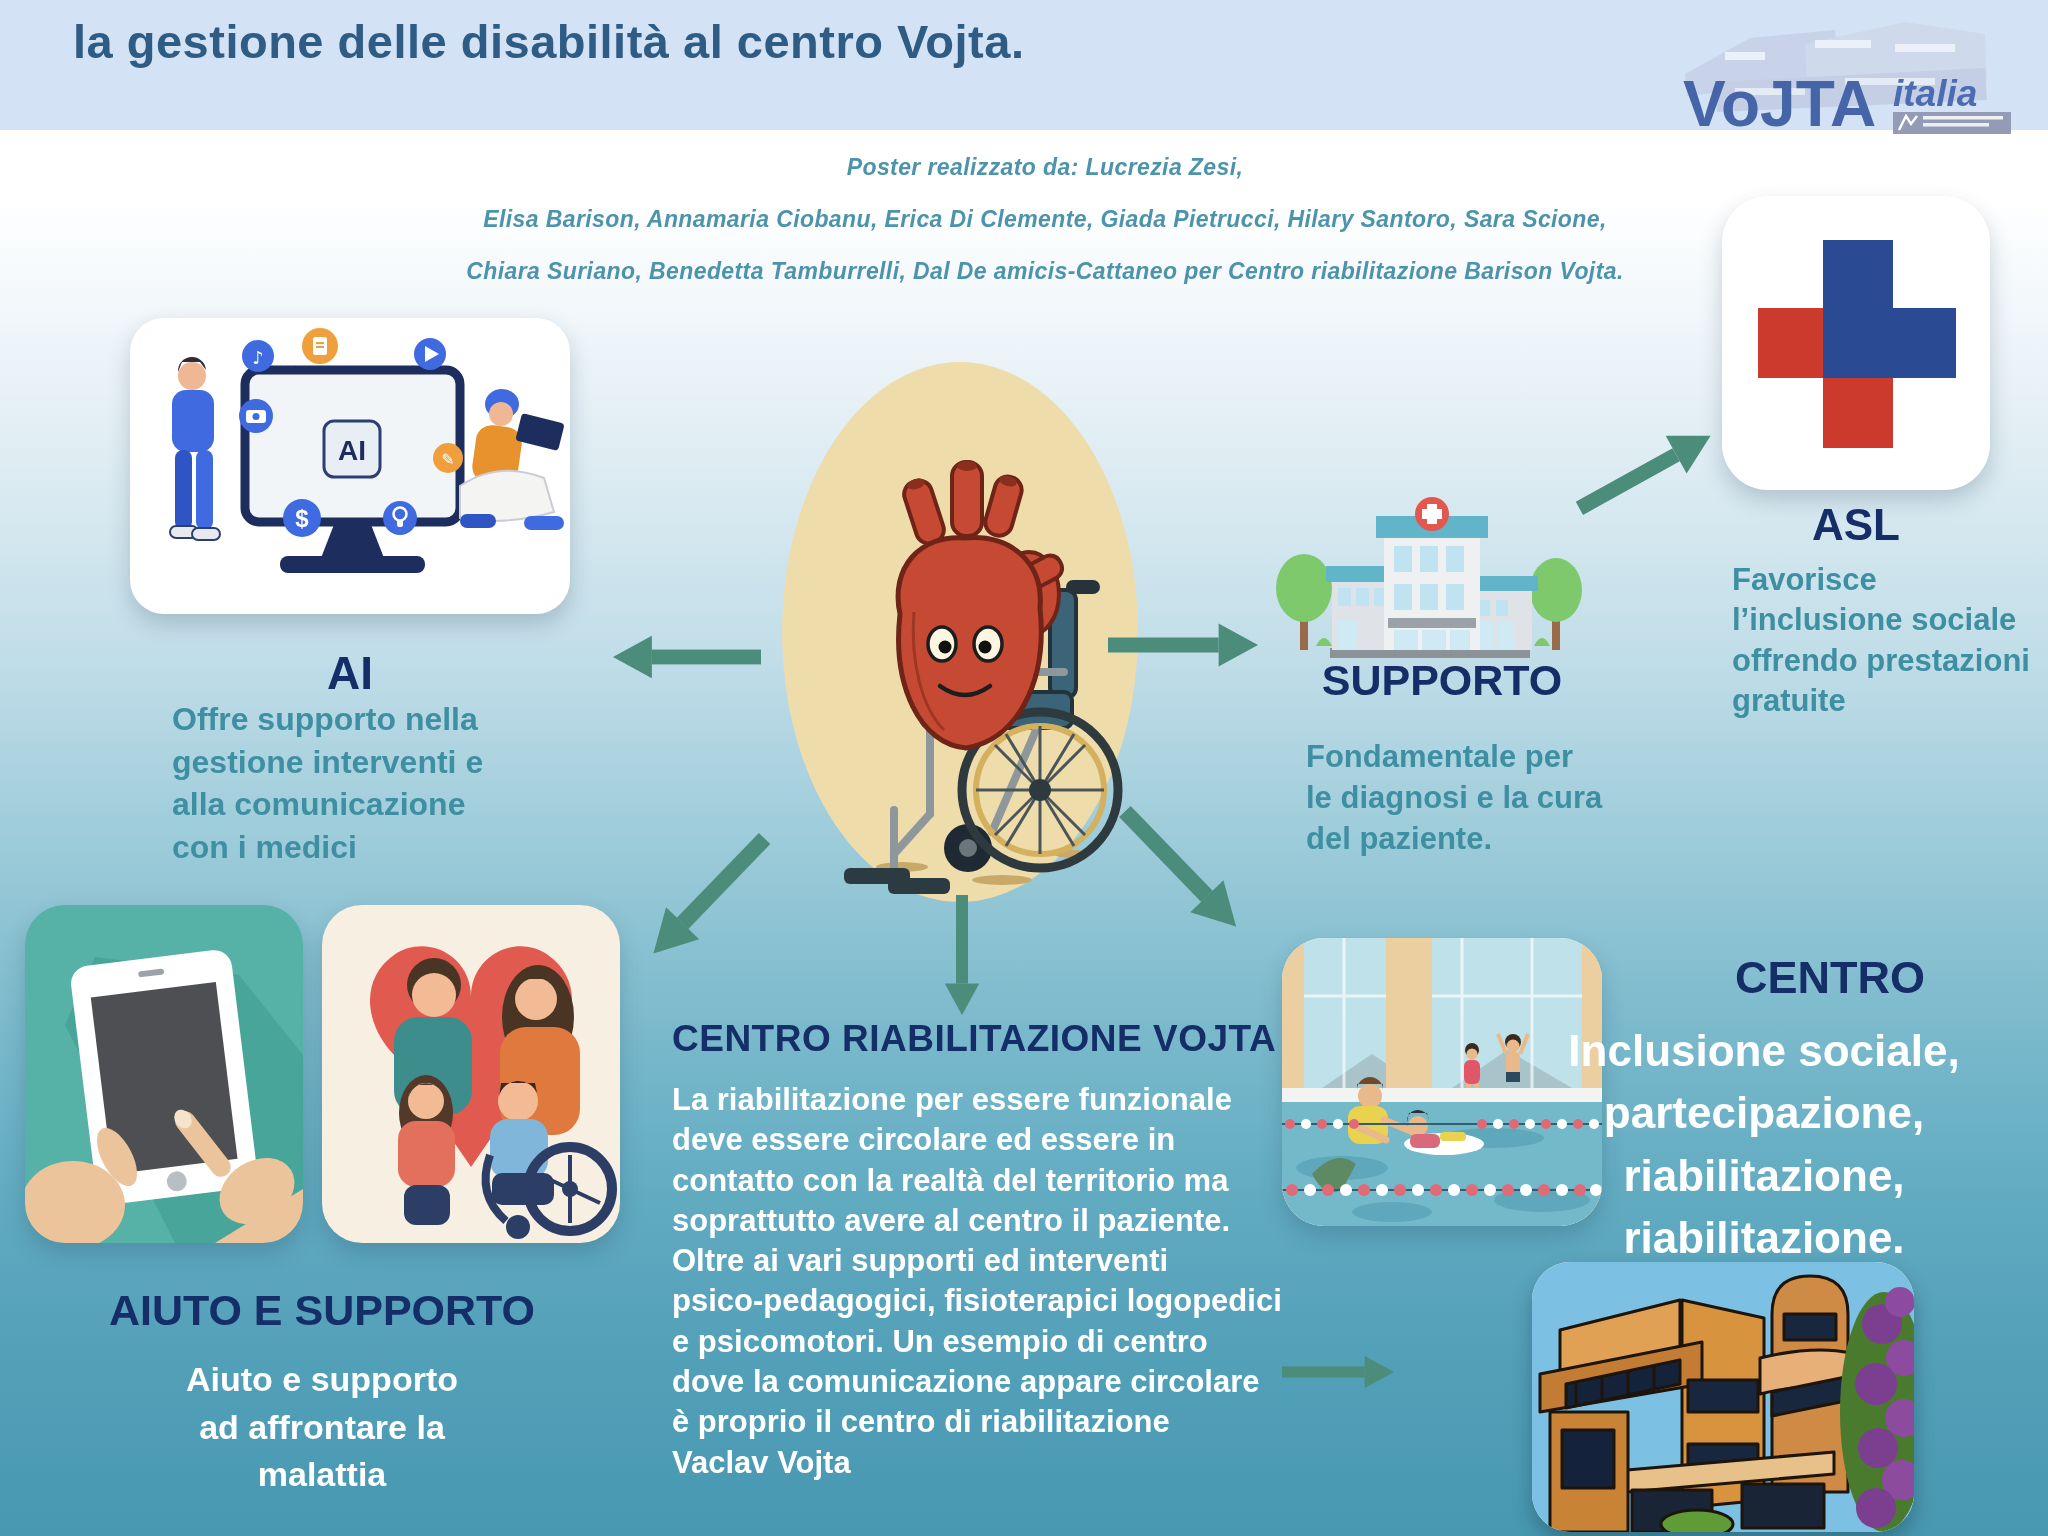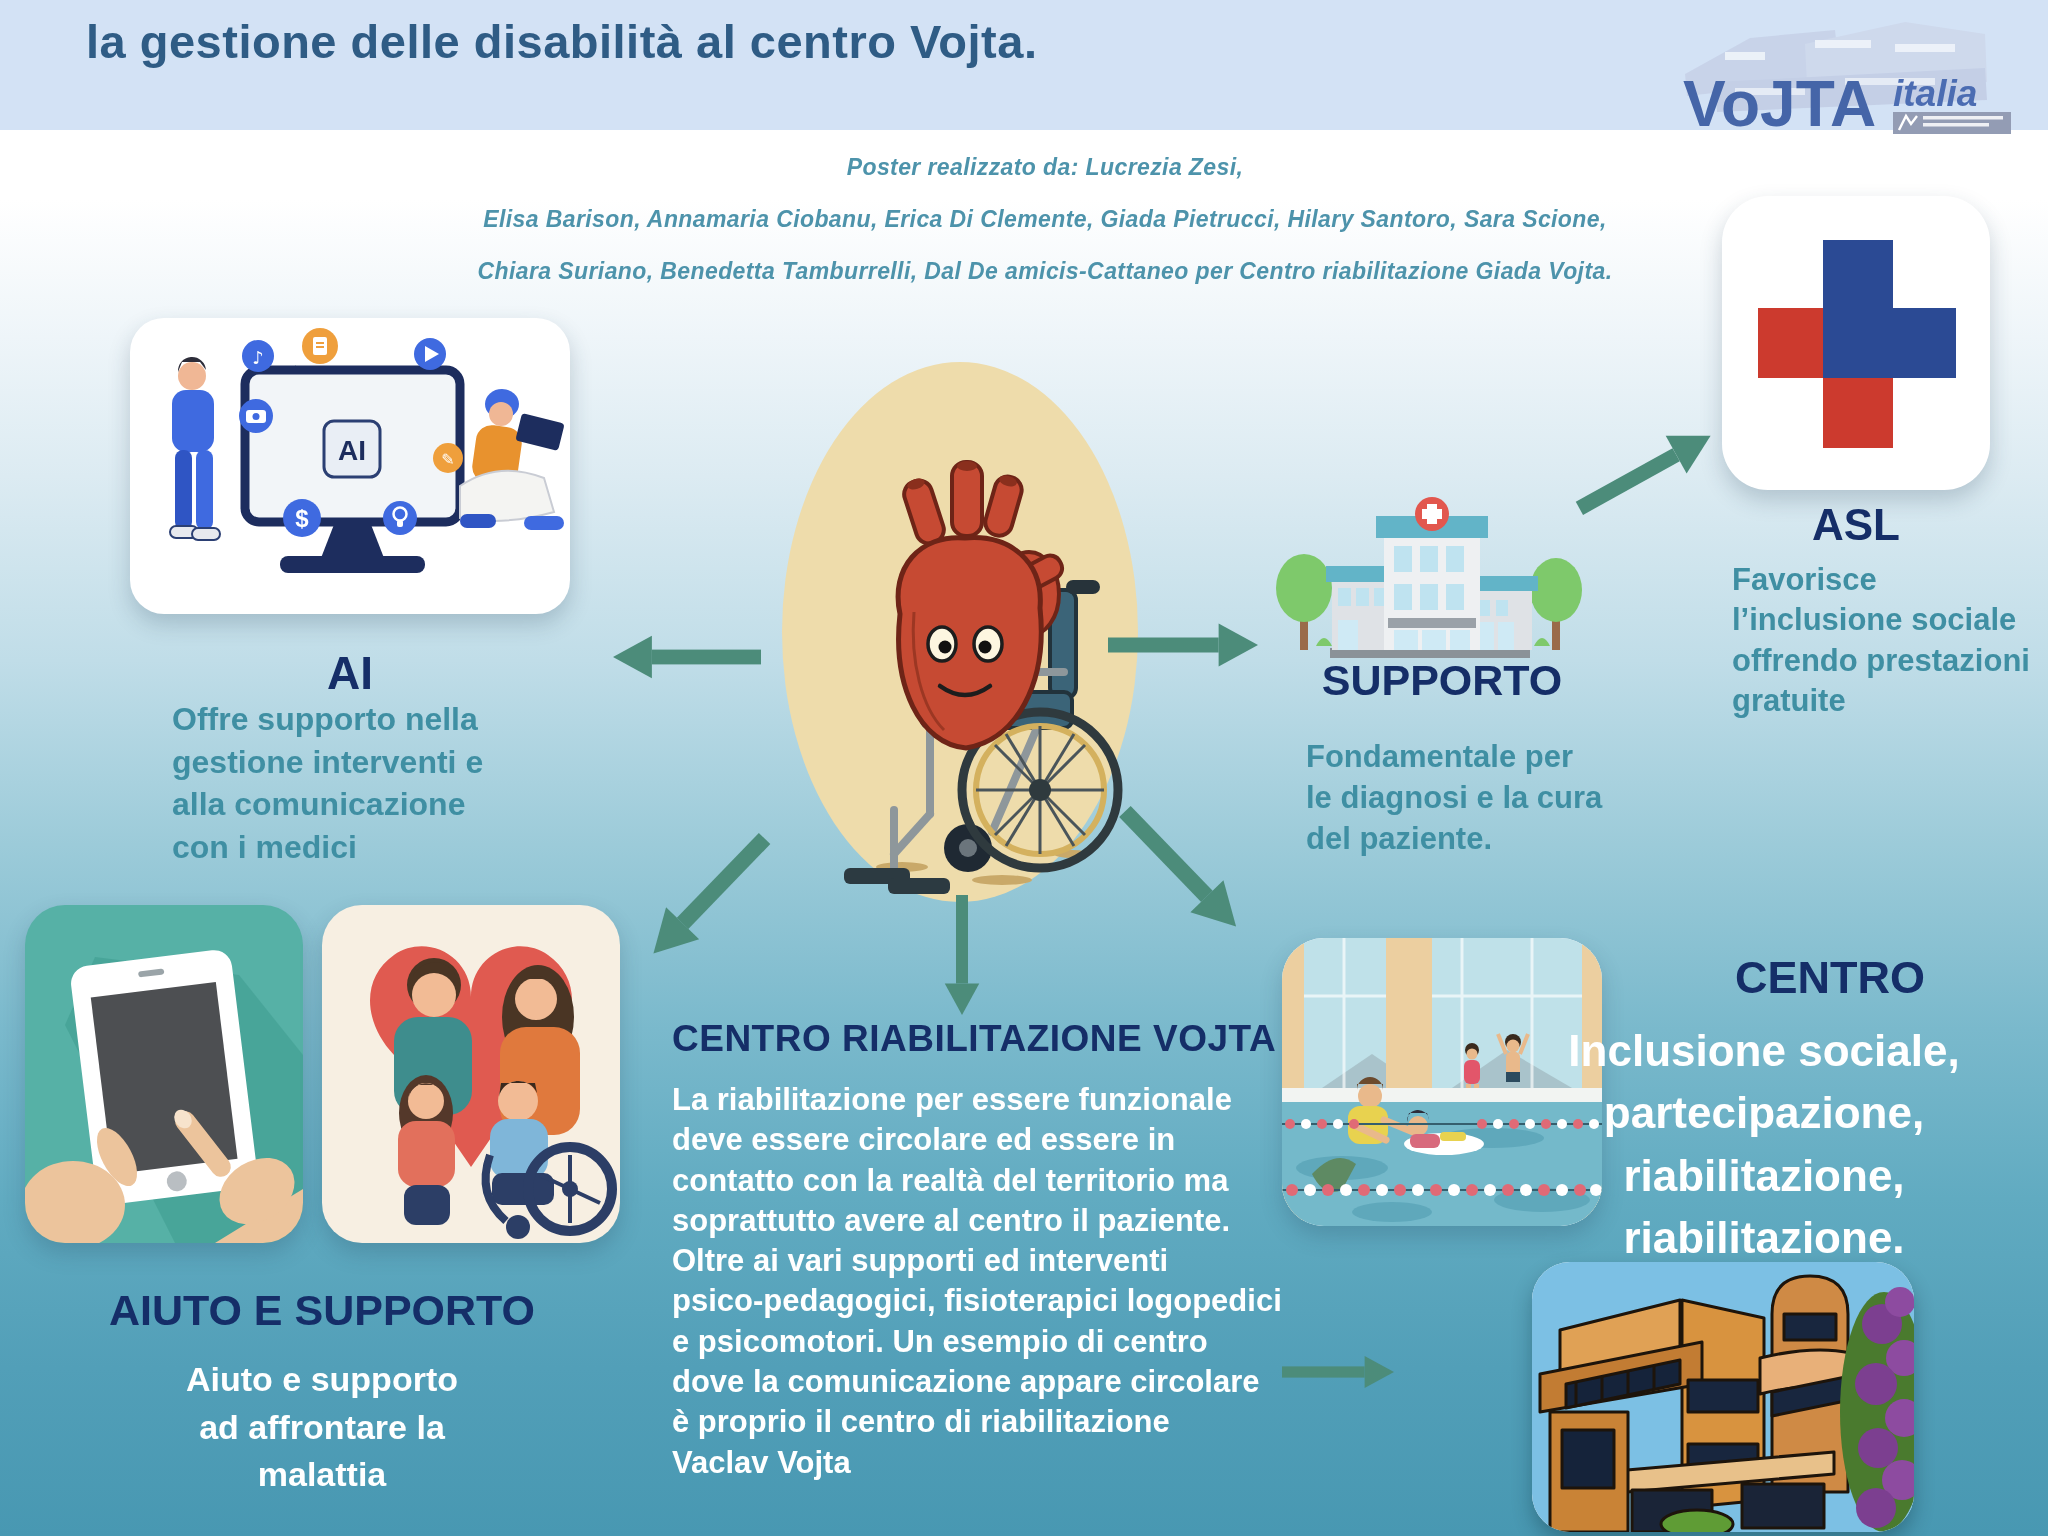--- a/index.html
+++ b/index.html
@@ -6,21 +6,21 @@
   .poster{
     position:relative;width:2048px;height:1536px;overflow:hidden;
     font-family:"Liberation Sans",sans-serif;
     background:linear-gradient(180deg,#ffffff 0%,#ffffff 13%,#eef5f9 22%,#dcebf2 31%,
       #c0dde8 43%,#9ccbd9 55%,#7ab9cc 67%,#61abc1 78%,#529fb8 89%,#4898b2 100%);
   }
   .abs{position:absolute;}
   .pre{white-space:pre-line;}
   .header-band{left:0;top:0;width:2048px;height:130px;background:#d3e2f5;}
   .title{left:55px;top:14px;color:#2f5c85;font-weight:700;font-size:47px;line-height:1.2;letter-spacing:.5px;}
-  .title .l2{margin-left:31px;}
+  .title .l2{margin-left:18px;}
   .credits{left:345px;top:142px;width:1400px;text-align:center;color:#4d93ab;
     font-size:23px;font-style:italic;font-weight:700;line-height:2.25;letter-spacing:.4px;}
   .navy{color:#152e68;font-weight:800;}
   .teal-text{color:#3f8fa3;font-weight:700;}
   .white-text{color:#ffffff;font-weight:700;}
   .card{position:absolute;background:#ffffff;border-radius:40px;box-shadow:0 10px 22px rgba(30,60,80,.22);}
   .card svg{display:block;width:100%;height:100%;border-radius:inherit;}
   .arrow{position:absolute;}
   .arrow svg{display:block;width:100%;height:100%;overflow:visible;}
   .arrow .shape{fill:#4c8c7a;}
@@ -58,21 +58,21 @@
         <path d="M244,126 l7,-14 l5,8 l6,-8" stroke="#ffffff" stroke-width="2.4" fill="none"></path>
         <rect x="268" y="112" width="80" height="3.5" fill="#ffffff" opacity=".85"></rect>
         <rect x="268" y="119" width="66" height="3.5" fill="#ffffff" opacity=".85"></rect>
       </g>
     </svg>
   </div>
 
   <div class="abs credits">
     <div>Poster realizzato da: Lucrezia Zesi,</div>
     <div>Elisa Barison, Annamaria Ciobanu, Erica Di Clemente, Giada Pietrucci, Hilary Santoro, Sara Scione,</div>
-    <div>Chiara Suriano, Benedetta Tamburrelli, Dal De amicis-Cattaneo per Centro riabilitazione Giada Vojta.</div>
+    <div>Chiara Suriano, Benedetta Tamburrelli, Dal De amicis-Cattaneo per Centro riabilitazione Barison Vojta.</div>
   </div>
 
   <div class="abs oval">
     <svg viewBox="0 0 356 540">
       <ellipse cx="178" cy="270" rx="178" ry="270" fill="#eedcab"></ellipse>
       <g fill="#c9a969">
         <ellipse cx="120" cy="505" rx="26" ry="5"></ellipse>
           <ellipse cx="220" cy="518" rx="30" ry="5"></ellipse>
         <ellipse cx="290" cy="492" rx="18" ry="4"></ellipse>
       </g>

